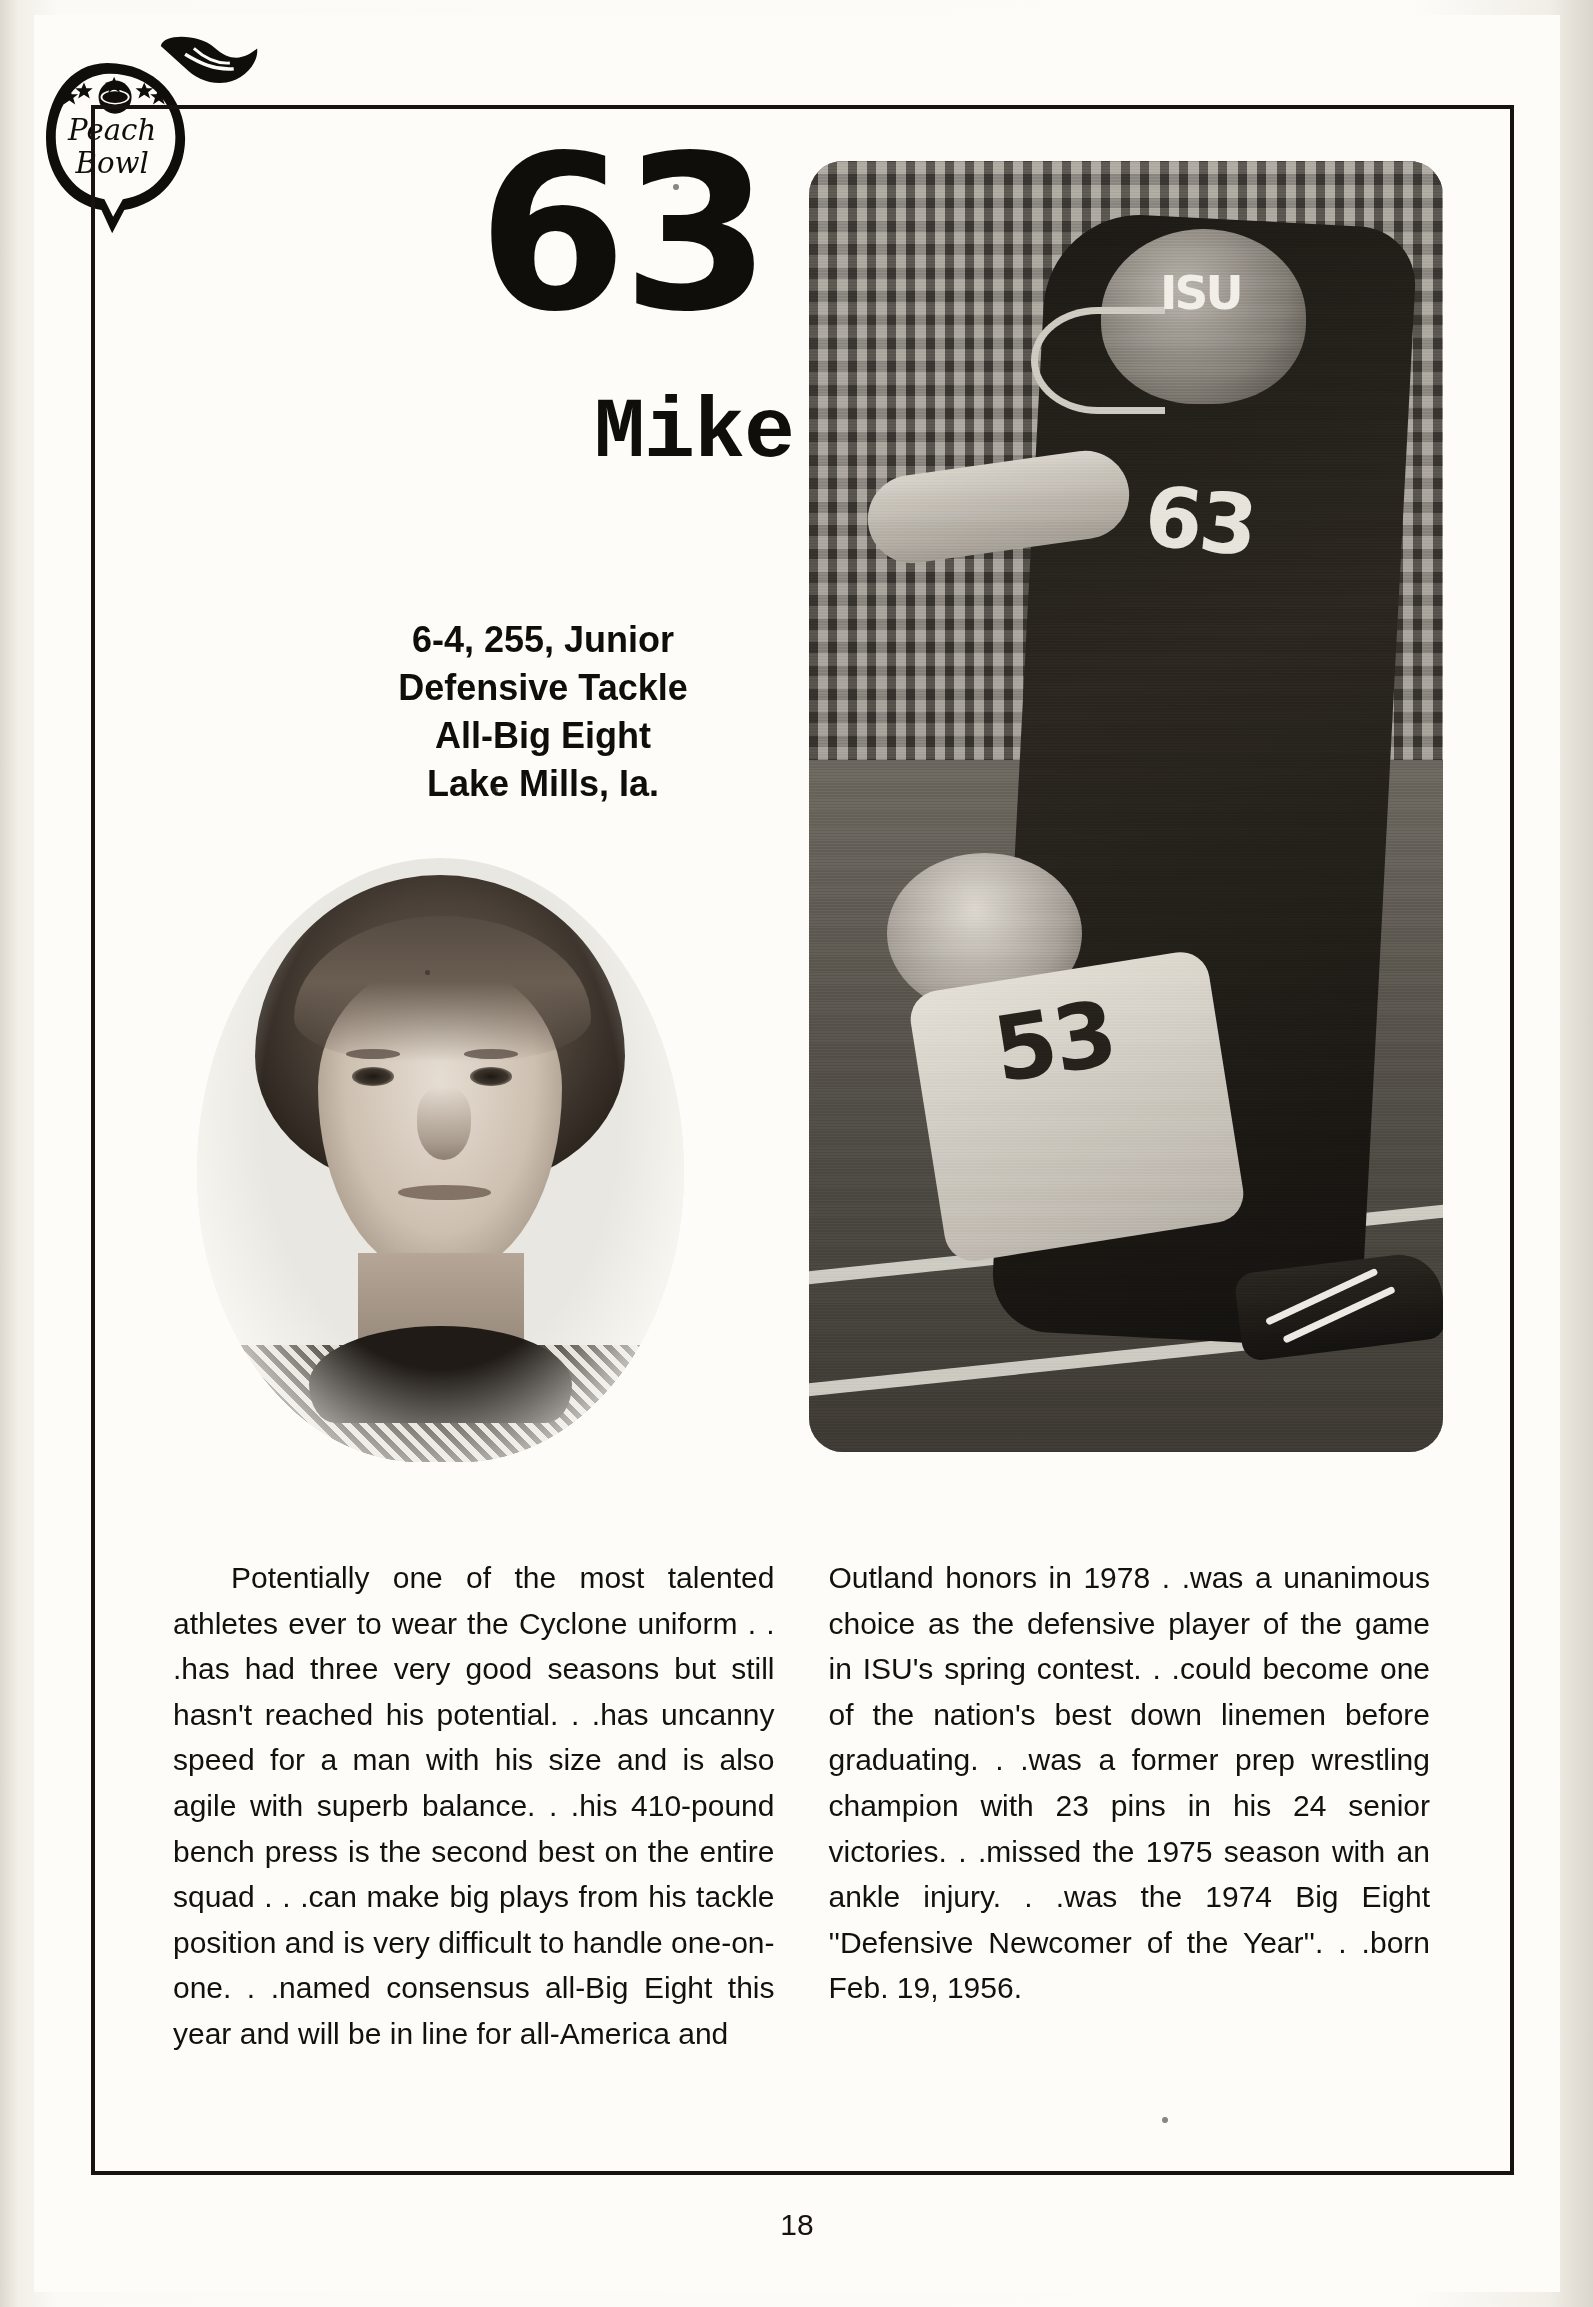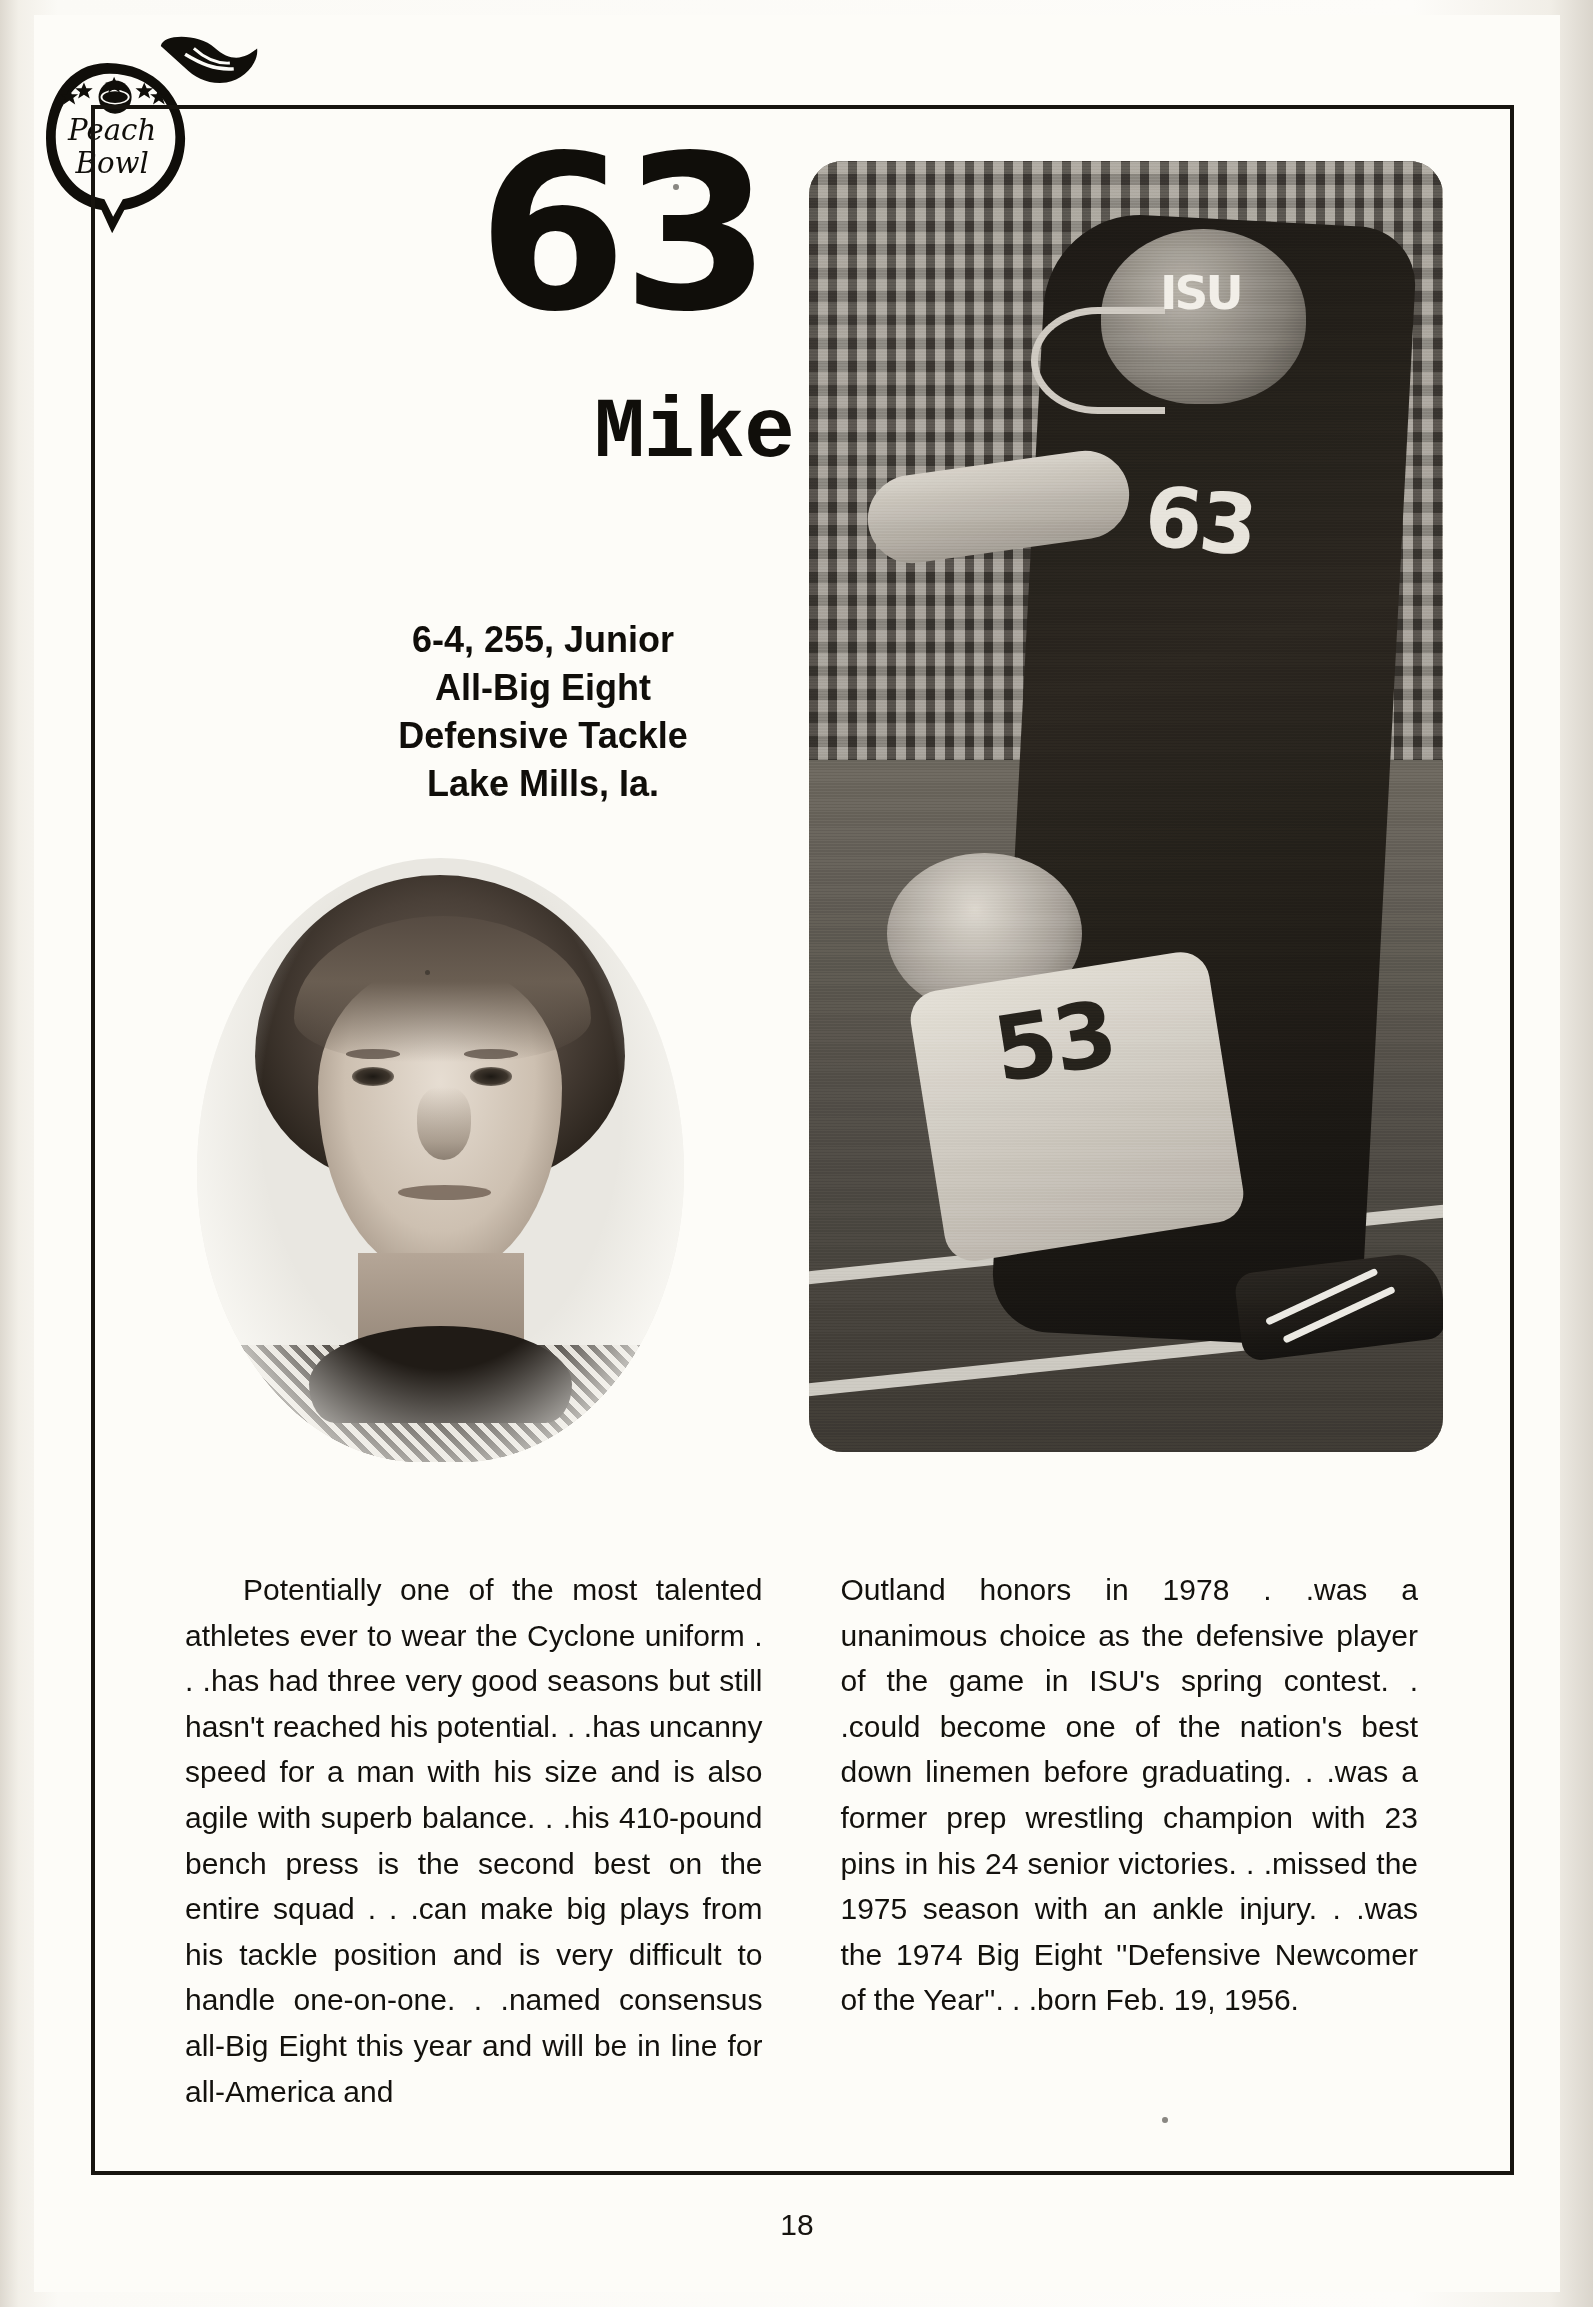--- a/index.html
+++ b/index.html
@@ -339,21 +339,21 @@
   }
   .bio-col {
     width: 602px;
     font-family: "Liberation Sans", sans-serif;
     font-size: 30px;
     line-height: 1.52;
     color: #13110d;
     text-align: justify;
     text-justify: inter-word;
   }
-  .bio-col p { margin: 12px; }
+  .bio-col p { margin: 0; }
   .bio-col.left p { text-indent: 58px; }
 
   
   .page-number {
     position: absolute;
     left: 0;
     right: 0;
     top: 2208px;
     text-align: center;
     font-family: "Liberation Sans", sans-serif;
@@ -399,22 +399,22 @@
   <div class="frame"></div>
 
   <div class="jersey-number">63</div>
 
   <div class="player-name">
     <span class="nm-first">Mike</span>
   </div>
 
   <div class="vitals">
     <div>6-4, 255, Junior</div>
+    <div>Defensive Tackle</div>
     <div>All-Big Eight</div>
-    <div>Defensive Tackle</div>
     <div>Lake Mills, Ia.</div>
   </div>
 
   <div class="headshot">
     <div class="vignette">
       <div class="hs-hair"></div>
       <div class="hs-face"></div>
       <div class="hs-fringe"></div>
       <div class="hs-brow l"></div>
       <div class="hs-brow r"></div>

